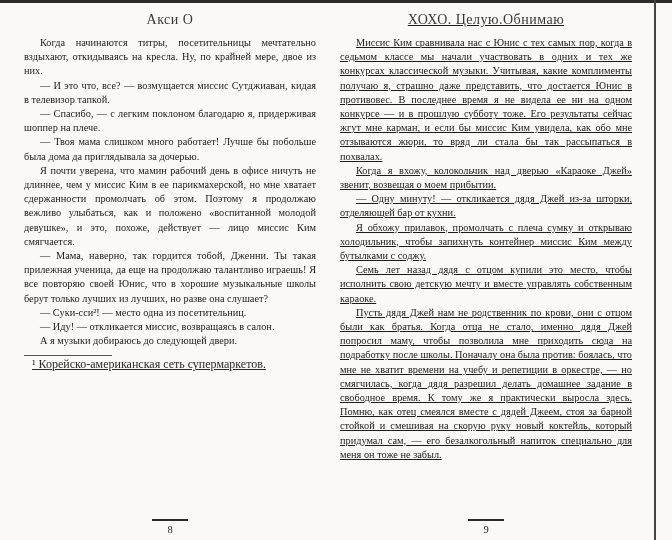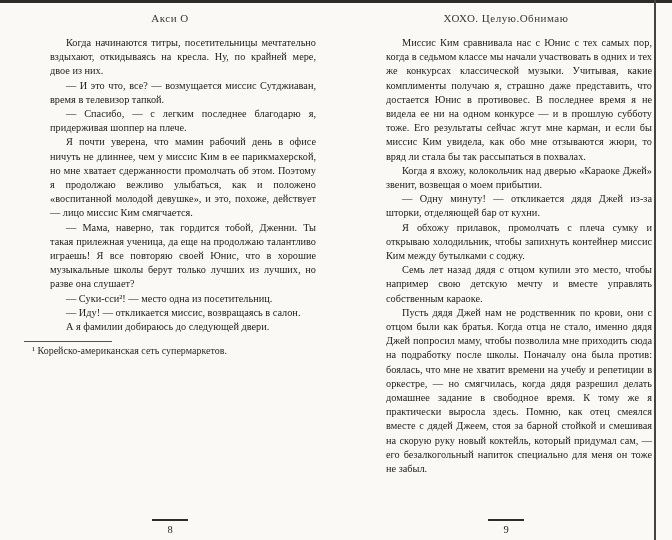--- a/index.html
+++ b/index.html
@@ -15,51 +15,51 @@
   .top-edge {
     position:absolute; top:0; left:0; right:0; height:3px;
     background:#2e2c29;
   }
   .right-edge {
     position:absolute; top:0; bottom:0; right:16px; width:2px;
     background:#47433e;
   }
   .page { position:absolute; top:3px; bottom:0; width:292px; }
   .page.left  { left:24px; }
-  .page.right { left:360px; }
+  .page.right { left:340px;text-decoration:underline; }
 
   .running-head {
     margin-top:9px;
     text-align:center;
-    font-size:11px;
+    font-size:14px;
     letter-spacing:0.5px;
     color:#3a3835;
     height:12px;
   }
   .body-text {
     margin-top:12px;
     font-size:10.3px;
     line-height:14.2px;
     text-align:justify;
     hyphens:auto;
-    margin-left:26px;
     -webkit-hyphens:auto;
   }
   .para { text-indent:16px; }
 
   .footnote-rule {
     width:88px;
     border-top:1px solid #55524e;
     margin:7px 0 4px 0;
   }
   .footnotes {
-    font-size:10px;
+    font-size:12px;
     line-height:9.7px;
     text-align:justify;
     color:#2b2a27;
+    text-decoration:underline;
   }
   .footnote { text-indent:8px; }
 
   .page-footer {
     position:absolute;
     bottom:5px; left:0; right:0;
     text-align:center;
   }
   .footer-rule {
     width:36px; height:2px;
@@ -72,46 +72,47 @@
 <body>
 
 <div class="spread">
   <div class="top-edge"></div>
   <div class="right-edge"></div>
 
   <section class="page left">
     <header class="running-head">Акси О</header>
     <div class="body-text">
       <p class="para">Когда начинаются титры, посетительницы мечтательно вздыхают, откидываясь на кресла. Ну, по крайней мере, двое из них.</p>
-      <p class="para">— И это что, все? — возмущается миссис Сутджиаван, время в телевизор тапкой.</p>
-      <p class="para">— Спасибо, — с легким последнее благодарю я, придерживая шоппер на плече.</p>
+      <p class="para">— И это что, все? — возмущается миссис Сутджиаван, кидая в телевизор тапкой.</p>
+      <p class="para">— Спасибо, — с легким поклоном благодарю я, придерживая шоппер на плече.</p>
+      <p class="para">— Твоя мама слишком много работает! Лучше бы побольше была дома да приглядывала за дочерью.</p>
       <p class="para">Я почти уверена, что мамин рабочий день в офисе ничуть не длиннее, чем у миссис Ким в ее парикмахерской, но мне хватает сдержанности промолчать об этом. Поэтому я продолжаю вежливо улыбаться, как и положено «воспитанной молодой девушке», и это, похоже, действует — лицо миссис Ким смягчается.</p>
       <p class="para">— Мама, наверно, так гордится тобой, Дженни. Ты такая прилежная ученица, да еще на продолжаю талантливо играешь! Я все повторяю своей Юнис, что в хорошие музыкальные школы берут только лучших из лучших, но разве она слушает?</p>
       <p class="para">— Суки-сси²! — место одна из посетительниц.</p>
       <p class="para">— Иду! — откликается миссис, возвращаясь в салон.</p>
-      <p class="para">А я фамилии добираюсь до следующей двери.</p>
+      <p class="para">А я музыки добираюсь до следующей двери.</p>
     </div>
     <div class="footnote-rule"></div>
     <div class="footnotes">
       <p class="footnote">¹ Корейско-американская сеть супермаркетов.</p>
     </div>
     <footer class="page-footer">
       <div class="footer-rule"></div>
       <div class="page-number">8</div>
     </footer>
   </section>
 
   <section class="page right">
     <header class="running-head">ХОХО. Целую.Обнимаю</header>
     <div class="body-text">
       <p class="para">Миссис Ким сравнивала нас с Юнис с тех самых пор, когда в седьмом классе мы начали участвовать в одних и тех же конкурсах классической музыки. Учитывая, какие комплименты получаю я, страшно даже представить, что достается Юнис в противовес. В последнее время я не видела ее ни на одном конкурсе — и в прошлую субботу тоже. Его результаты сейчас жгут мне карман, и если бы миссис Ким увидела, как обо мне отзываются жюри, то вряд ли стала бы так рассыпаться в похвалах.</p>
       <p class="para">Когда я вхожу, колокольчик над дверью «Караоке Джей» звенит, возвещая о моем прибытии.</p>
       <p class="para">— Одну минуту! — откликается дядя Джей из-за шторки, отделяющей бар от кухни.</p>
       <p class="para">Я обхожу прилавок, промолчать с плеча сумку и открываю холодильник, чтобы запихнуть контейнер миссис Ким между бутылками с соджу.</p>
-      <p class="para">Семь лет назад дядя с отцом купили это место, чтобы например свою детскую мечту и вместе управлять собственным караоке.</p>
+      <p class="para">Семь лет назад дядя с отцом купили это место, чтобы исполнить свою детскую мечту и вместе управлять собственным караоке.</p>
       <p class="para">Пусть дядя Джей нам не родственник по крови, они с отцом были как братья. Когда отца не стало, именно дядя Джей попросил маму, чтобы позволила мне приходить сюда на подработку после школы. Поначалу она была против: боялась, что мне не хватит времени на учебу и репетиции в оркестре, — но смягчилась, когда дядя разрешил делать домашнее задание в свободное время. К тому же я практически выросла здесь. Помню, как отец смеялся вместе с дядей Джеем, стоя за барной стойкой и смешивая на скорую руку новый коктейль, который придумал сам, — его безалкогольный напиток специально для меня он тоже не забыл.</p>
     </div>
     <footer class="page-footer">
       <div class="footer-rule"></div>
       <div class="page-number">9</div>
     </footer>
   </section>
 </div>
 
 </body></html>

